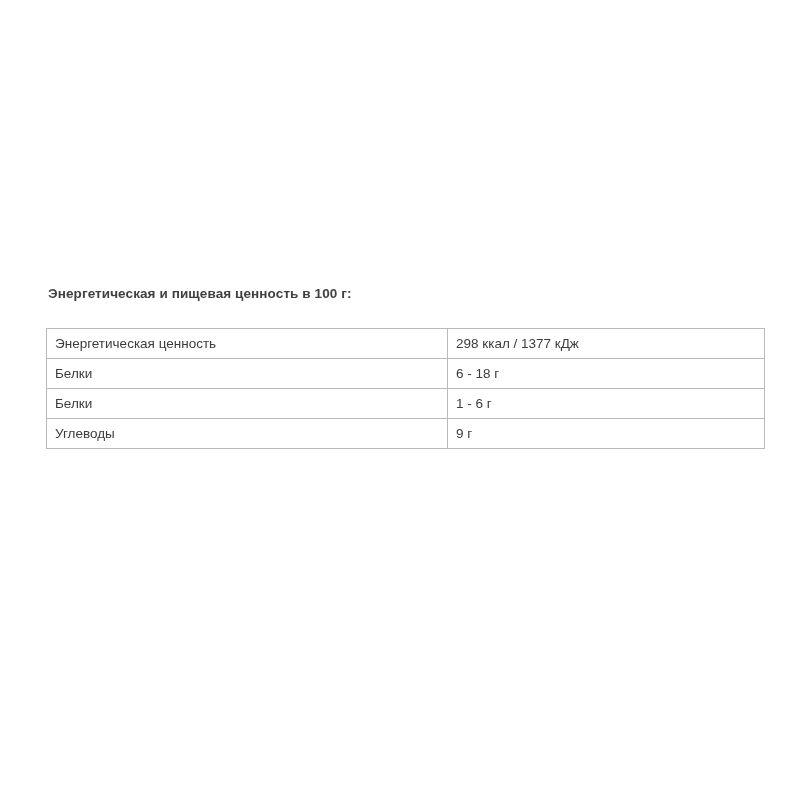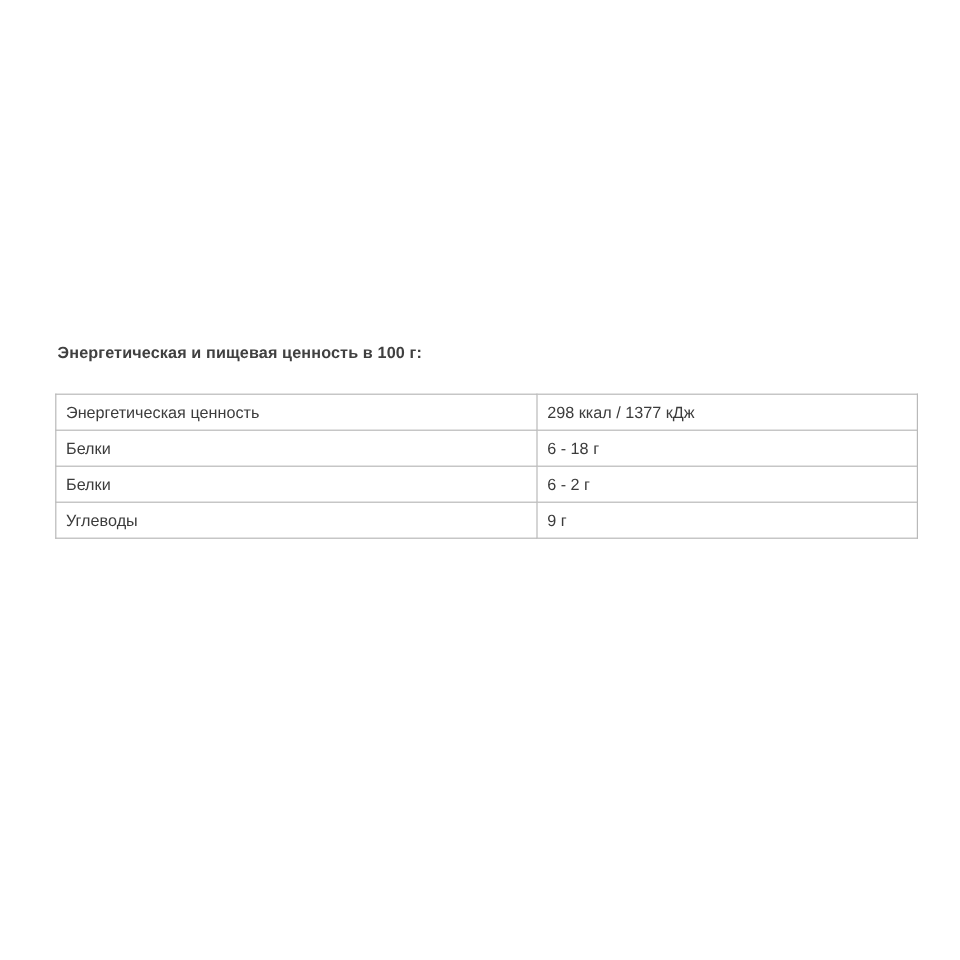--- a/index.html
+++ b/index.html
@@ -74,21 +74,21 @@
         <tr>
           <td class="label-col">Энергетическая ценность</td>
           <td class="value-col">298 ккал / 1377 кДж</td>
         </tr>
         <tr>
           <td class="label-col">Белки</td>
           <td class="value-col">6 - 18 г</td>
         </tr>
         <tr>
           <td class="label-col">Белки</td>
-          <td class="value-col">6 - 2 г</td>
+          <td class="value-col">1 - 6 г</td>
         </tr>
         <tr>
           <td class="label-col">Углеводы</td>
           <td class="value-col">9 г</td>
         </tr>
       </tbody>
     </table>
 
   </div>
 </div>

